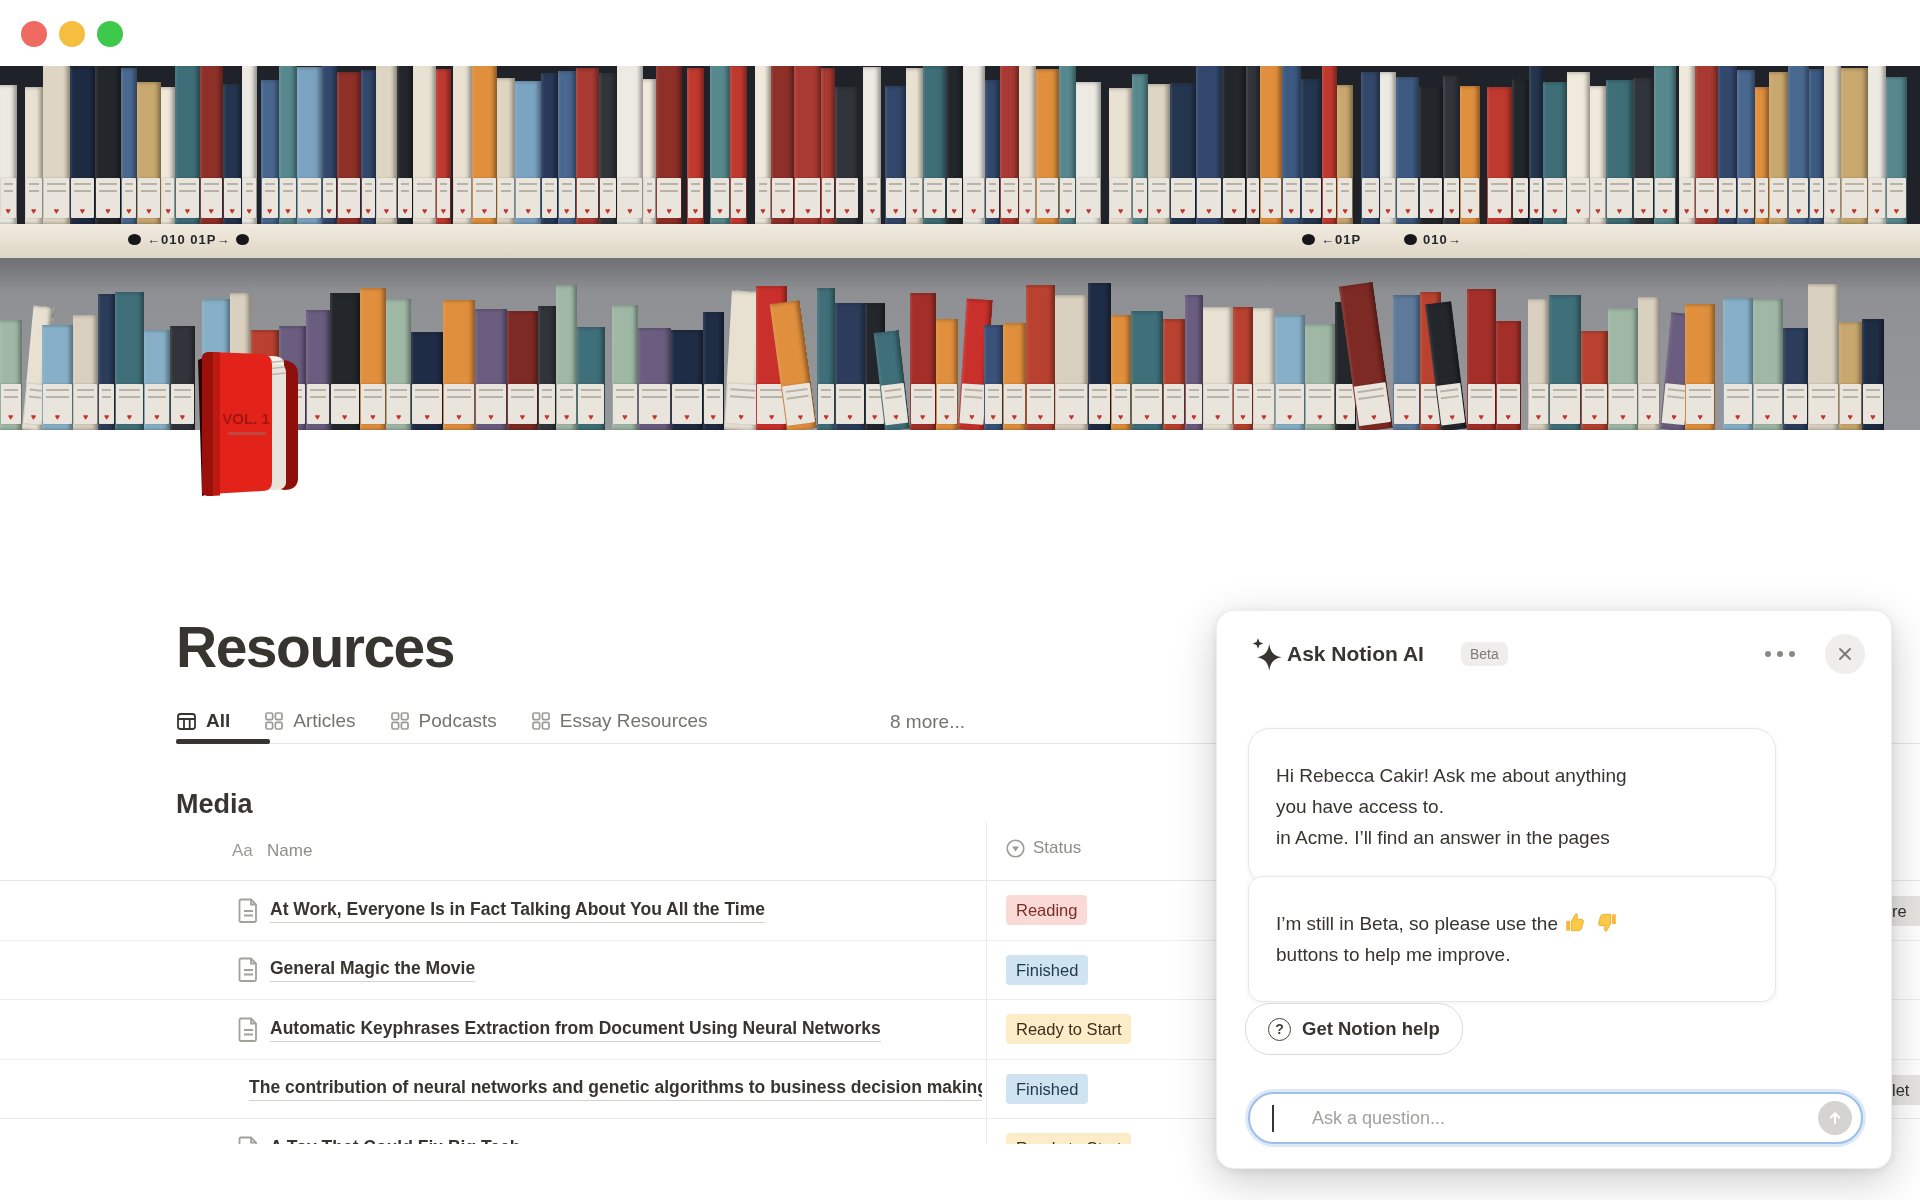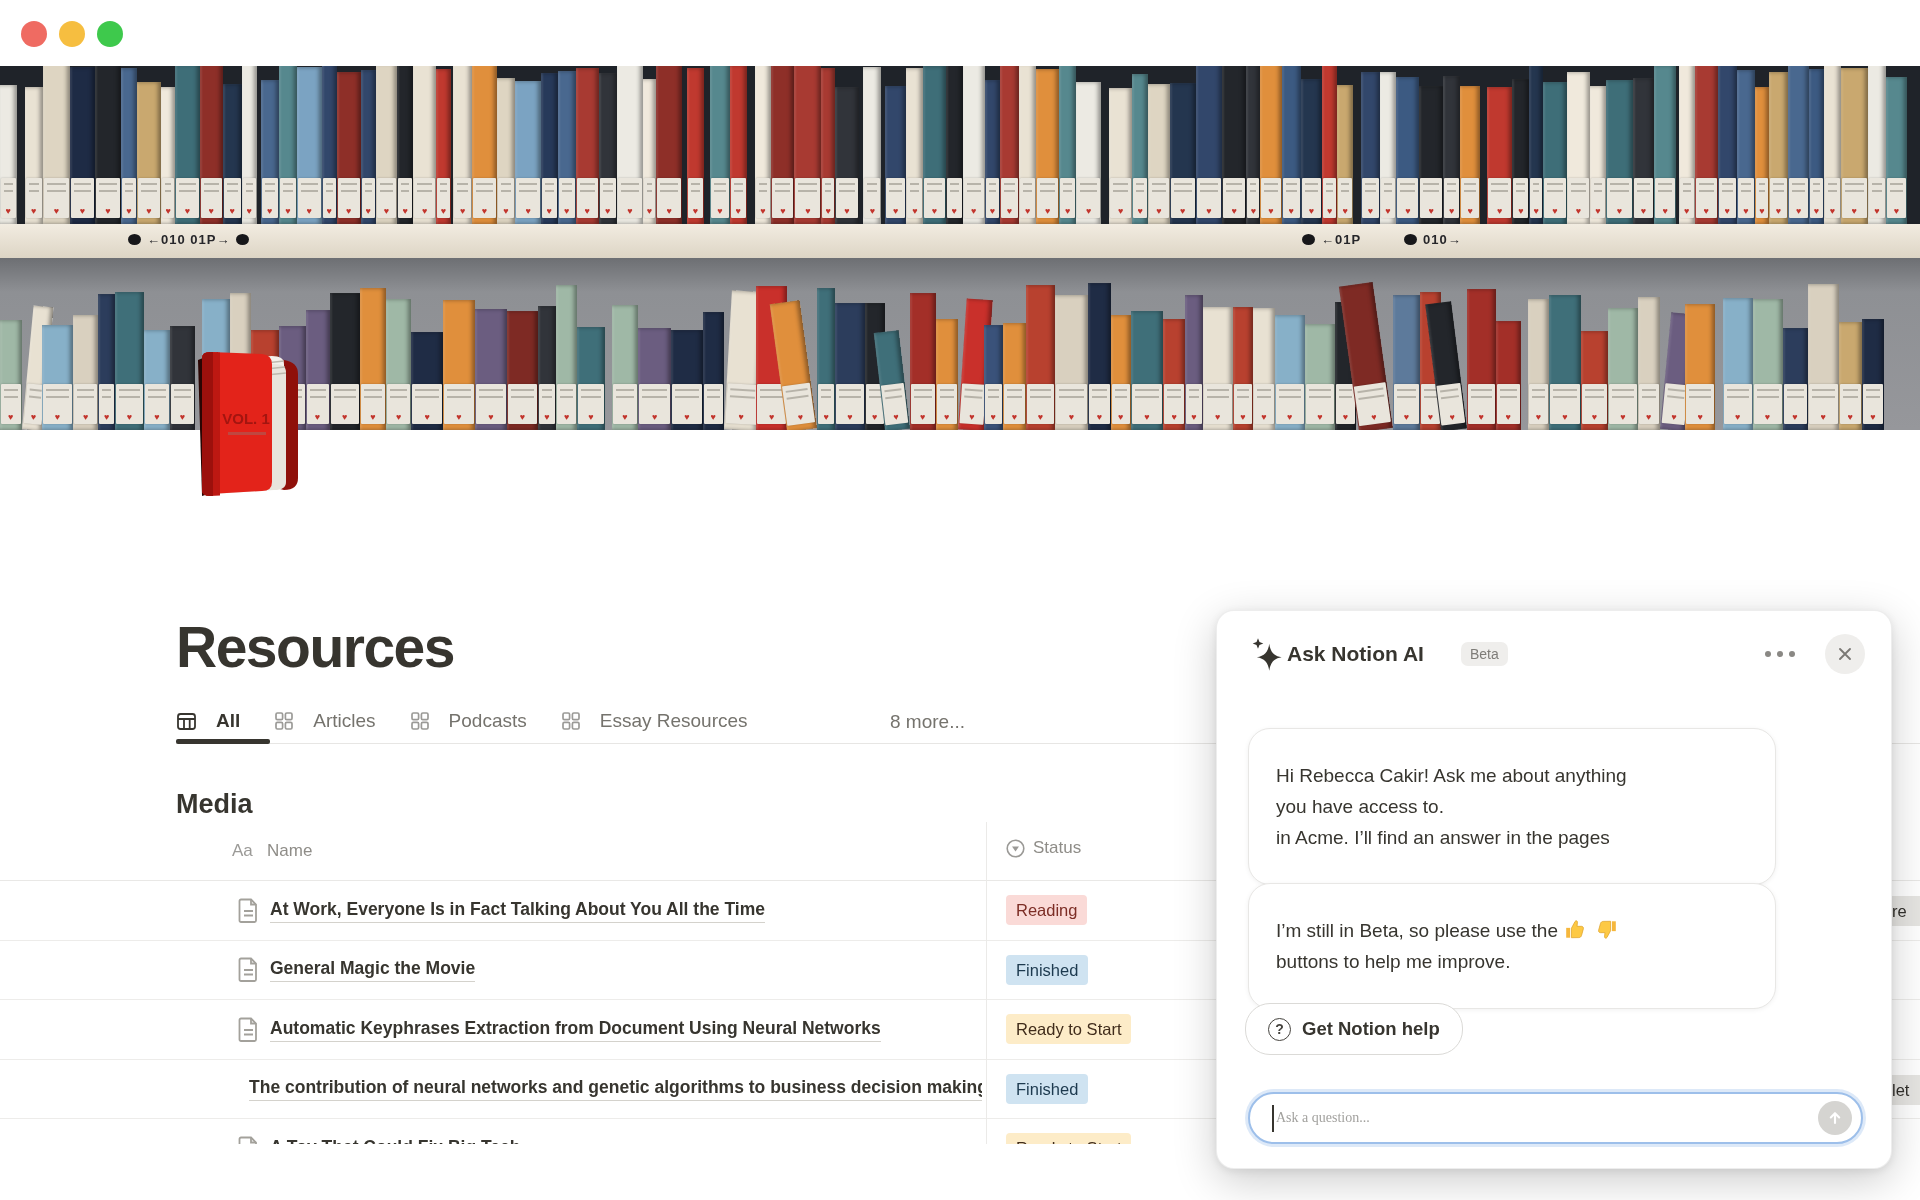--- a/index.html
+++ b/index.html
@@ -32,21 +32,21 @@
   .sticker:after{content:"\2665";color:#c2342c;font-size:9px;position:absolute;bottom:2px;
                  left:50%;transform:translateX(-50%);font-style:normal;}
 
   
   .page-icon{position:absolute;left:188px;top:350px;width:118px;height:148px;}
 
   
   .page-title{position:absolute;left:176px;top:576px;font-size:57px;font-weight:700;
               letter-spacing:-1.5px;color:#37352f;}
   .tabs{position:absolute;left:176px;top:699px;height:44px;display:flex;align-items:center;gap:34px;}
-  .tab{display:flex;align-items:center;gap:19px;font-size:19px;color:#75736d;cursor:pointer;}
+  .tab{display:flex;align-items:center;gap:9px;font-size:19px;color:#75736d;cursor:pointer;}
   .tab.active{color:#37352f;font-weight:700;}
   .tab-more{font-size:19px;color:#75736d;}
   .tabs-underline{position:absolute;left:176px;top:739px;width:94px;height:5px;border-radius:2px;background:#37352f;z-index:2;}
   .tabs-divider{position:absolute;left:176px;top:743px;width:1744px;height:1px;background:#e7e6e4;}
 
   
   .media-heading{position:absolute;left:176px;top:767px;font-size:27px;font-weight:700;color:#37352f;}
   .thead{position:absolute;left:0;top:822px;width:1920px;height:58px;color:#8f8d88;font-size:17px;}
   .thead .aa{position:absolute;left:232px;top:19px;color:#9b9a97;font-size:17px;}
   .thead .namelbl{position:absolute;left:267px;top:19px;}
@@ -75,34 +75,34 @@
   .beta{position:absolute;left:244px;top:31px;background:#efeeec;color:#7e7c78;font-size:14px;
         padding:4px 9px;border-radius:7px;}
   .dots{position:absolute;left:548px;top:40px;display:flex;gap:6px;cursor:pointer;}
   .dots b{width:6px;height:6px;border-radius:50%;background:#8a8884;}
   .close-btn{position:absolute;left:608px;top:23px;width:40px;height:40px;border-radius:50%;
              background:#efeeec;display:flex;align-items:center;justify-content:center;cursor:pointer;}
   .bubble{position:absolute;left:31px;width:528px;background:#fff;border:1px solid #e8e7e5;
           border-radius:22px;box-shadow:0 1px 5px rgba(0,0,0,.06);
           padding:31px 27px;box-sizing:border-box;font-size:19px;line-height:31px;color:#37352f;}
   .bubble1{top:117px;}
-  .bubble2{top:272px;}
+  .bubble2{top:265px;border-radius:14px;}
   .thumb{vertical-align:-4px;margin:0 1px;}
   .help-btn{position:absolute;left:28px;top:392px;height:50px;border-radius:25px;border:1px solid #dbdad7;
             display:flex;align-items:center;gap:11px;padding:0 22px;cursor:pointer;background:#fff;}
   .help-btn .qmark{width:23px;height:23px;border:1.7px solid #45433e;border-radius:50%;box-sizing:border-box;
             display:flex;align-items:center;justify-content:center;font-size:14px;font-weight:700;color:#45433e;}
   .help-btn .qmark:before{content:"?";}
   .help-label{font-size:18.5px;font-weight:600;color:#37352f;}
   .ai-input{position:absolute;left:31px;top:481px;width:615px;height:52px;box-sizing:border-box;
             border:2px solid #9dbfea;border-radius:27px;background:#fff;
             box-shadow:0 0 0 3px rgba(157,191,234,.35);display:flex;align-items:center;}
   .caret{width:2px;height:27px;background:#37352f;margin-left:22px;}
-  .ai-input input{flex:1;border:none;outline:none;font-size:14px;color:#37352f;background:transparent;
-                  padding:0 0 0 2px;font-family:Liberation Serif, serif;}
+  .ai-input input{flex:1;border:none;outline:none;font-size:18px;color:#37352f;background:transparent;
+                  padding:0 0 0 2px;font-family:Liberation Sans, sans-serif;margin-left:36px;}
   .ai-input input::placeholder{color:#a2a19e;}
   .send-btn{width:34px;height:34px;border-radius:50%;background:#d5d4d1;margin-right:9px;flex:0 0 auto;
             display:flex;align-items:center;justify-content:center;cursor:pointer;}
 </style>
 </head>
 <body>
 
 <div class="traffic">
   <div class="tl r"></div>
   <div class="tl y"></div>

